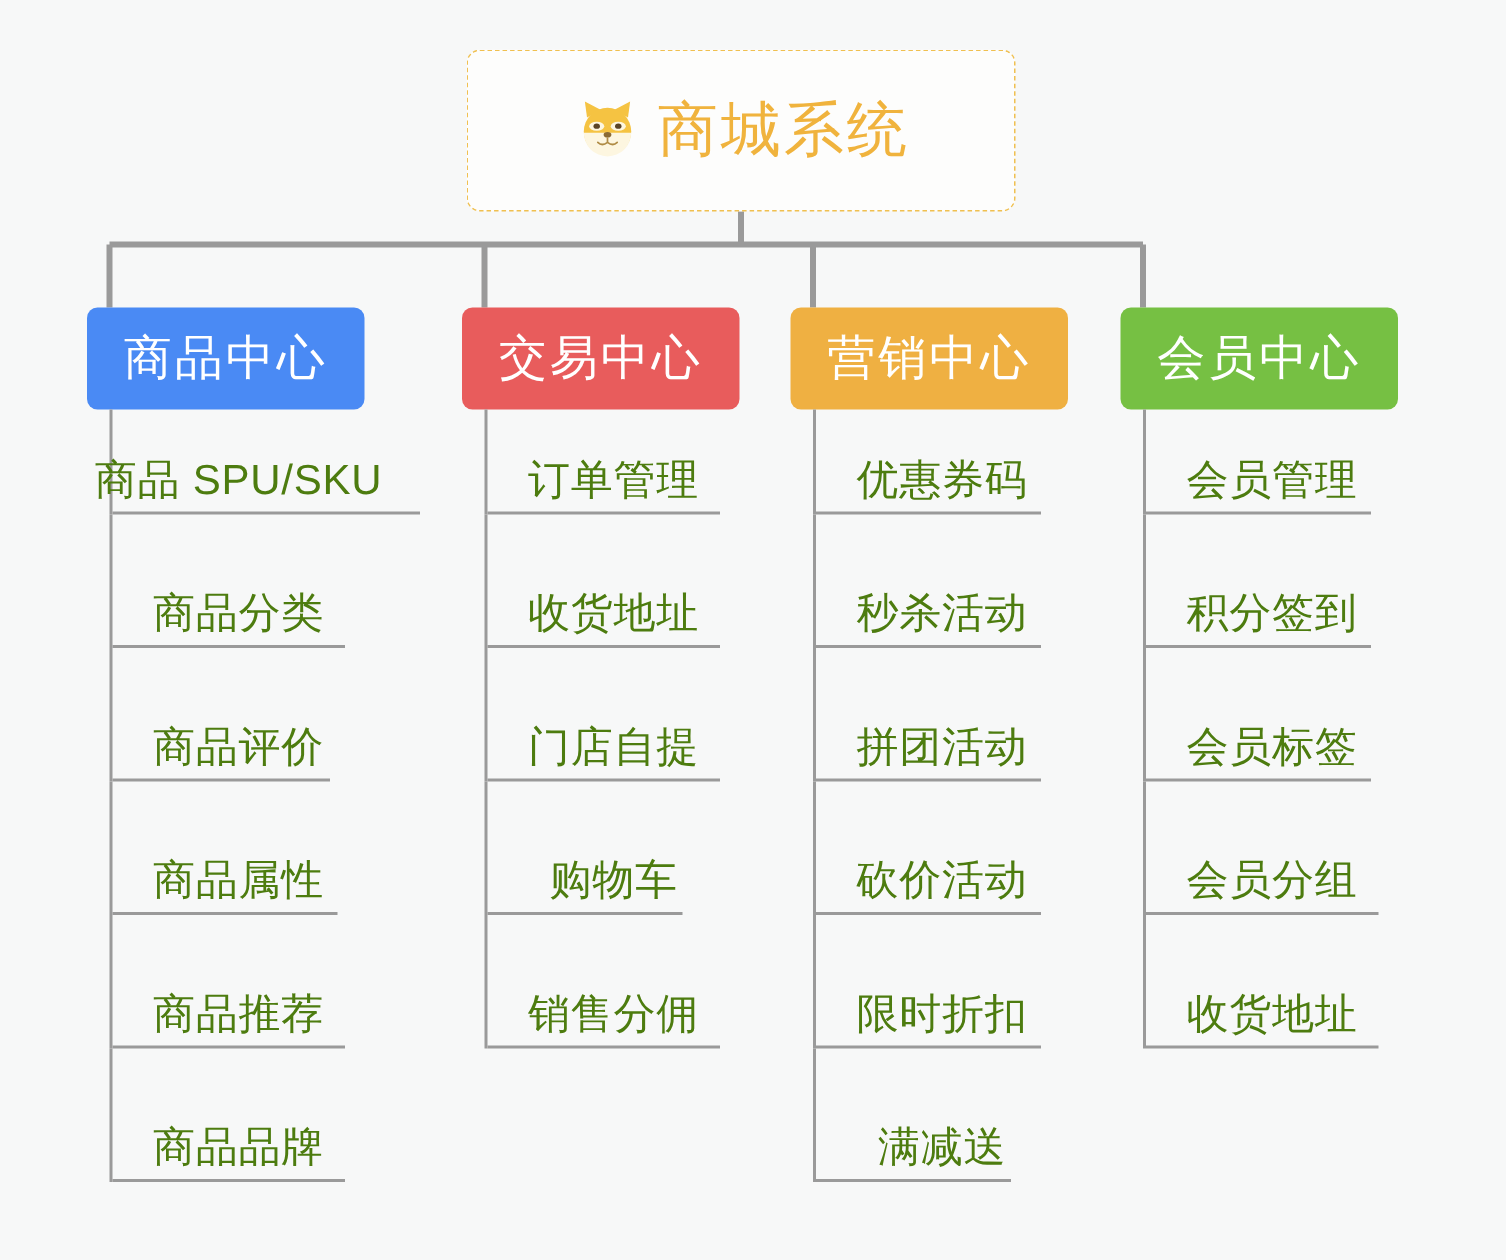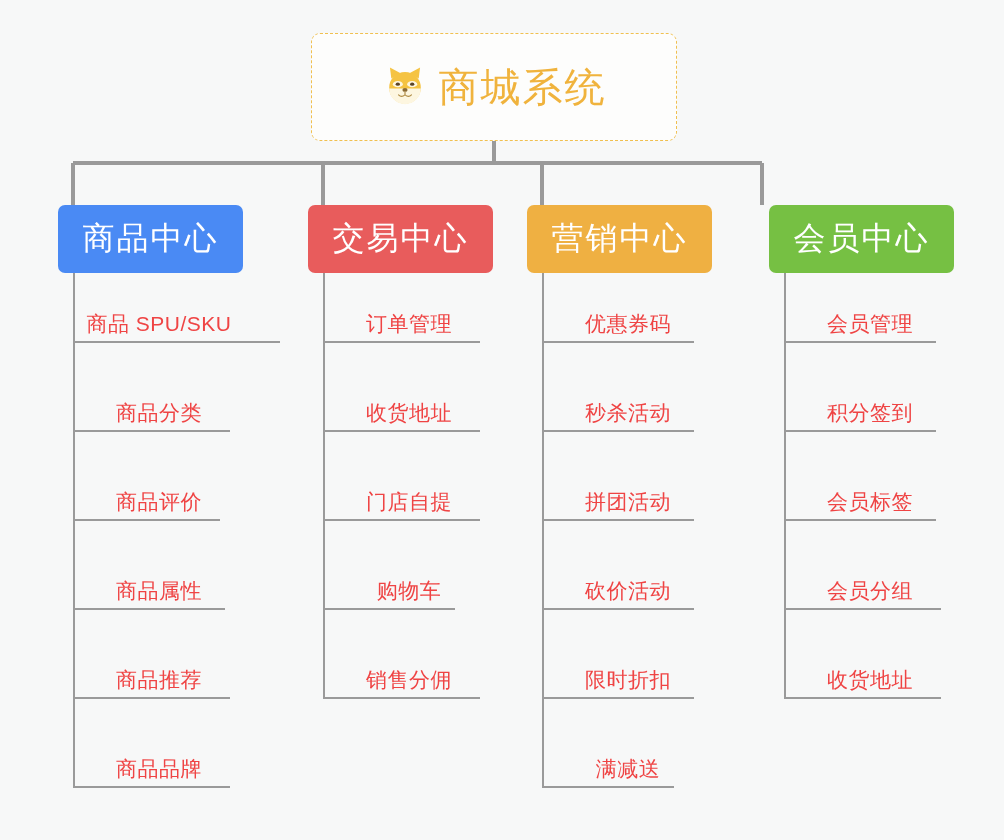--- a/index.html
+++ b/index.html
@@ -99,23 +99,23 @@
     height: 89px;
     box-sizing: border-box;
     display: flex;
     align-items: flex-end;
     justify-content: center;
     padding: 0 4px 4px 4px;
     border-left: 2px solid #9a9a9a;
     cursor: pointer;
   }
   .leaf-label {
-    font-size: 21px;
+    font-size: 28px;
     line-height: 1.15;
-    color: #ef4444;
+    color: #4d7c0f;
     white-space: nowrap;
     letter-spacing: 0.5px;
     padding-bottom: 3px;
   }
   .leaf-underline {
     position: absolute;
     left: 0;
     bottom: 0;
     height: 2px;
     background: #9a9a9a;
@@ -248,21 +248,21 @@
           <div class="leaf-item">
             <span class="leaf-label">限时折扣</span>
             <span class="leaf-underline" style="width: 150px; background: rgb(154, 154, 154);"></span>
           </div>
           <div class="leaf-item">
             <span class="leaf-label">满减送</span>
             <span class="leaf-underline" style="width: 130px; background: rgb(154, 154, 154);"></span>
           </div>
         </div>
       </div>
-      <div class="branch branch-3" style="left: 769px; width: 185px;">
+      <div class="branch branch-3" style="left: 747px; width: 185px;">
         <div class="branch-head" style="background: rgb(118, 192, 67);">
           <span>会员中心</span>
         </div>
         <div class="leaf-list">
           <div class="leaf-item">
             <span class="leaf-label">会员管理</span>
             <span class="leaf-underline" style="width: 150px; background: rgb(154, 154, 154);"></span>
           </div>
           <div class="leaf-item">
             <span class="leaf-label">积分签到</span>

